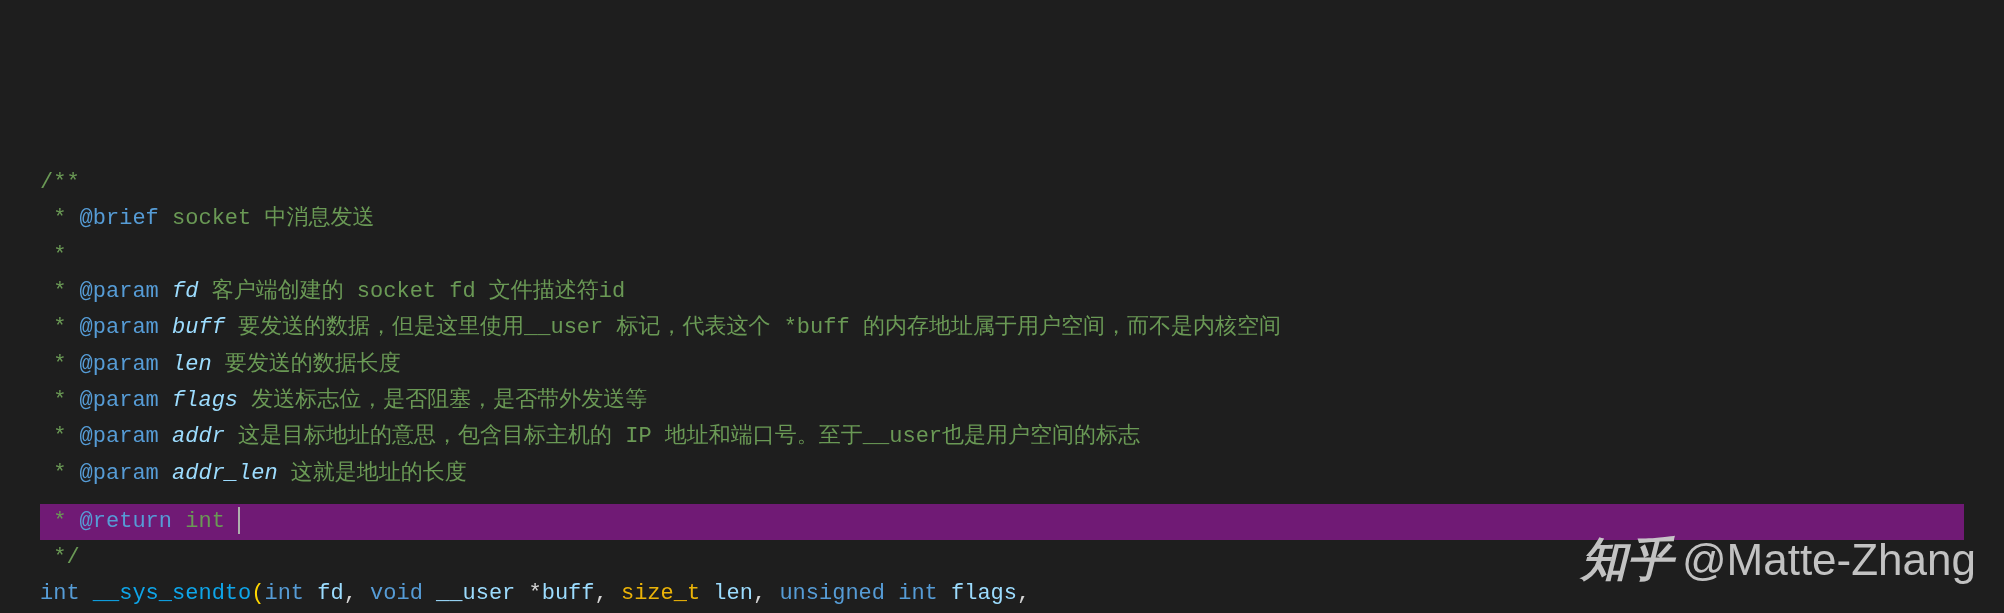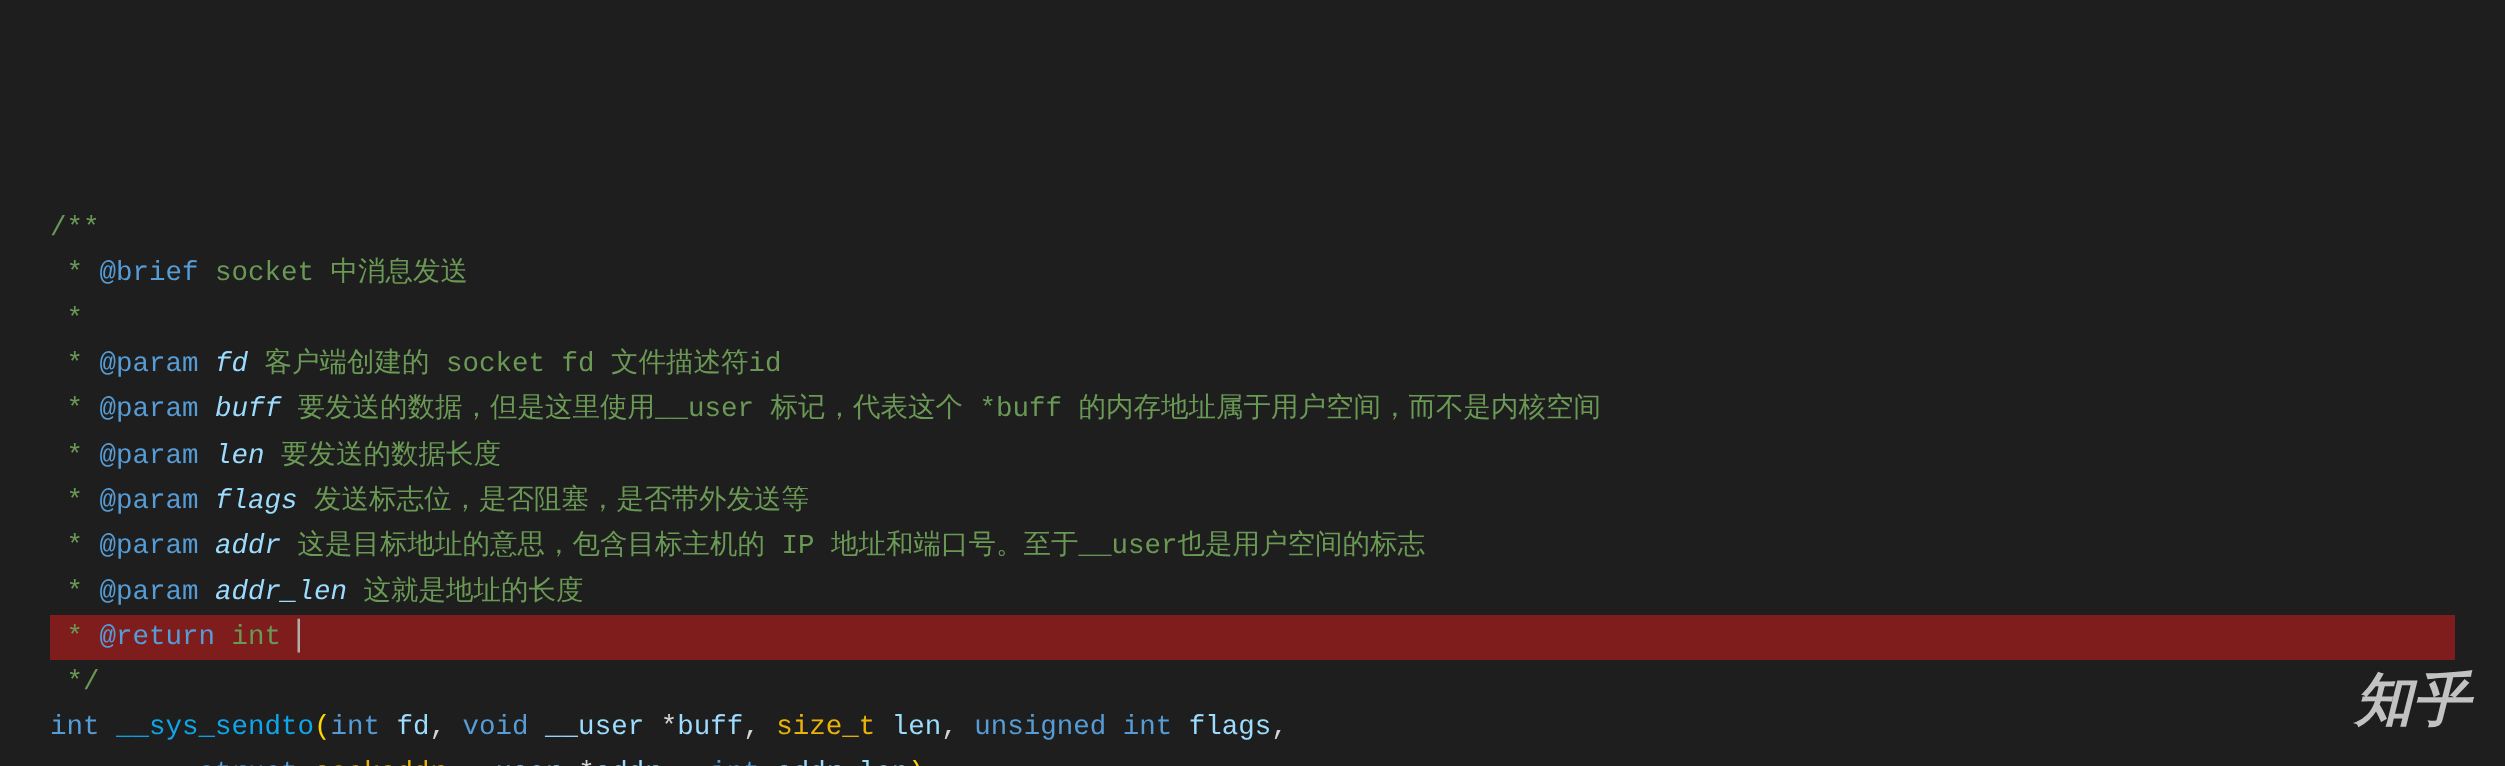--- a/index.html
+++ b/index.html
@@ -46,23 +46,24 @@
     .identifier {
       color: #9cdcfe;
     }
     .punctuation {
       color: #d4d4d4;
     }
     .brace {
       color: #ffd700;
     }
     .cursor-line {
-      background-color: #7f1d1d;
+      background-color: #701a75;
       display: inline-block;
       width: 100%;
+      margin-top: 12px;
     }
     .cursor {
       border-left: 2px solid #aeafad;
       display: inline-block;
       height: 1.2em;
       vertical-align: text-bottom;
     }
     .watermark {
       position: fixed;
       bottom: 15px;
@@ -87,16 +88,17 @@
   </style>
 </head>
 <body>
 
 
 
 <div><span class="code-line"><span class="comment-delim">/**</span></span><span class="code-line"><span class="comment-delim"> * </span><span class="doxygen-tag">@brief</span><span class="comment-text"> socket 中消息发送</span></span><span class="code-line"><span class="comment-delim"> *</span></span><span class="code-line"><span class="comment-delim"> * </span><span class="doxygen-tag">@param</span><span> </span><span class="param-name">fd</span><span class="comment-text"> 客户端创建的 socket fd 文件描述符id</span></span><span class="code-line"><span class="comment-delim"> * </span><span class="doxygen-tag">@param</span><span> </span><span class="param-name">buff</span><span class="comment-text"> 要发送的数据，但是这里使用__user 标记，代表这个 *buff 的内存地址属于用户空间，而不是内核空间</span></span><span class="code-line"><span class="comment-delim"> * </span><span class="doxygen-tag">@param</span><span> </span><span class="param-name">len</span><span class="comment-text"> 要发送的数据长度</span></span><span class="code-line"><span class="comment-delim"> * </span><span class="doxygen-tag">@param</span><span> </span><span class="param-name">flags</span><span class="comment-text"> 发送标志位，是否阻塞，是否带外发送等</span></span><span class="code-line"><span class="comment-delim"> * </span><span class="doxygen-tag">@param</span><span> </span><span class="param-name">addr</span><span class="comment-text"> 这是目标地址的意思，包含目标主机的 IP 地址和端口号。至于__user也是用户空间的标志</span></span><span class="code-line"><span class="comment-delim"> * </span><span class="doxygen-tag">@param</span><span> </span><span class="param-name">addr_len</span><span class="comment-text"> 这就是地址的长度</span></span><span class="code-line cursor-line"><span class="comment-delim"> * </span><span class="doxygen-tag">@return</span><span> </span><span class="comment-text">int</span><span> </span><span class="cursor"></span></span><span class="code-line"><span class="comment-delim"> */</span></span><span class="code-line"><span class="keyword">int</span><span> </span><span class="function-name">__sys_sendto</span><span class="brace">(</span><span class="keyword">int</span><span> </span><span class="identifier">fd</span><span class="punctuation">,</span><span> </span><span class="keyword">void</span><span> </span><span class="identifier">__user</span><span> </span><span class="punctuation">*</span><span class="identifier">buff</span><span class="punctuation">,</span><span> </span><span class="type">size_t</span><span> </span><span class="identifier">len</span><span class="punctuation">,</span><span> </span><span class="keyword">unsigned</span><span> </span><span class="keyword">int</span><span> </span><span class="identifier">flags</span><span class="punctuation">,</span></span><span class="code-line"><span>         </span><span class="keyword">struct</span><span> </span><span class="type">sockaddr</span><span> </span><span class="identifier">__user</span><span> </span><span class="punctuation">*</span><span class="identifier">addr</span><span class="punctuation">,</span><span>  </span><span class="keyword">int</span><span> </span><span class="identifier">addr_len</span><span class="brace">)</span></span></div>
 
 <div class="watermark">
   <span class="zhihu-logo">知乎</span>
+  <span>@Matte-Zhang</span>
 </div>
 
 
 
 
 </body></html>

